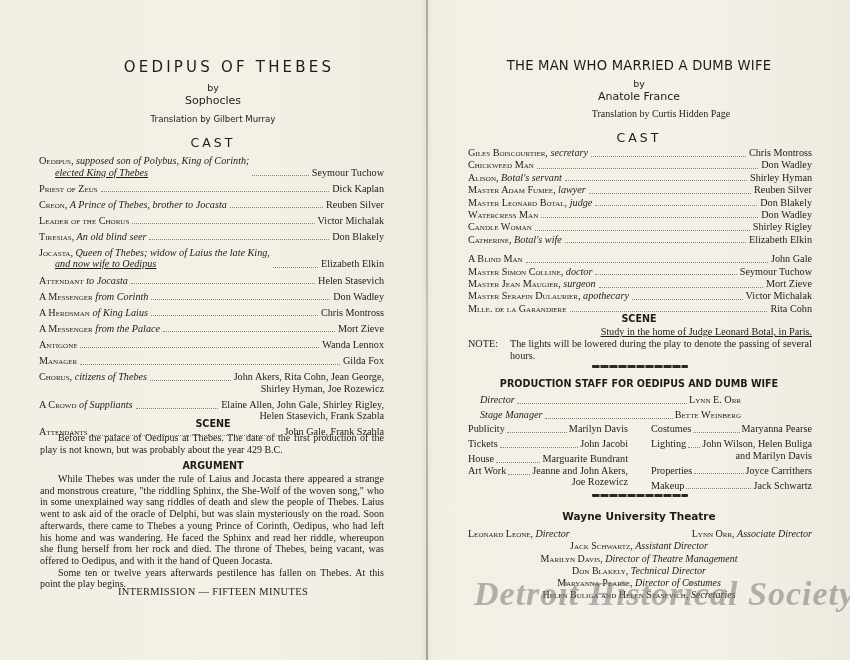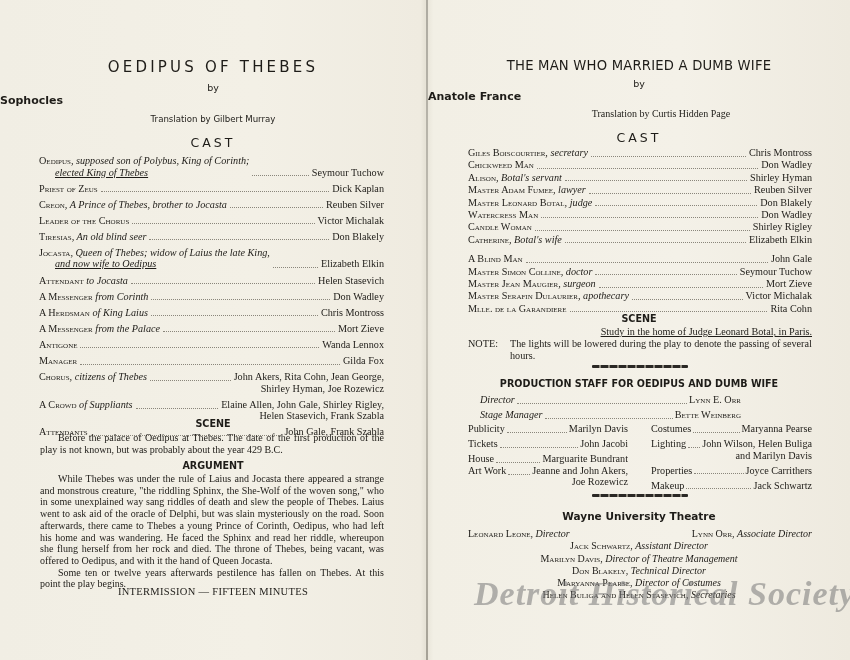--- a/index.html
+++ b/index.html
@@ -19,26 +19,26 @@
     background: linear-gradient(180deg, #9a978e 0%, #b9b5aa 50%, #8f8b80 100%);
     opacity: 0.75;
   }
   .page {
     position: absolute; top: 0; height: 660px;
   }
   .page.left { left: 0; width: 426px; }
   .page.right { left: 428px; width: 422px; }
 
   .title-left {
-    position: absolute; left: 0; width: 426px; top: 58px;
+    position: absolute; left: 16px; width: 426px; top: 58px;
     font-family: "DejaVu Sans", sans-serif; font-size: 15px; letter-spacing: 3.2px;
     text-align: center; font-weight: 500;
   }
   .by { font-family: "DejaVu Sans", sans-serif; font-size: 9.5px; text-align: center; position: absolute; left: 0; width: 100%; }
-  .author { font-family: "DejaVu Sans", sans-serif; font-size: 11px; position: absolute; left: 0; width: 100%; font-weight: bold; }
+  .author { font-family: "DejaVu Sans", sans-serif; font-size: 11px; text-align: center; position: absolute; left: 0; width: 100%; }
   .translation { font-family: "DejaVu Sans", sans-serif; font-size: 8.6px; text-align: center; position: absolute; left: 0; width: 100%; }
   .translation.serif { font-family: "Liberation Serif", serif; font-size: 10px; padding-left: 44px; }
   .cast-h { font-family: "DejaVu Sans", sans-serif; font-size: 12.5px; letter-spacing: 3px; text-align: center; position: absolute; left: 0; width: 100%; }
 
   .cast-list { position: absolute; }
   .row {
     display: flex; align-items: flex-end; font-size: 10.2px; line-height: 11.5px;
     margin-bottom: 4.6px;
   }
   .row .role { white-space: nowrap; }

